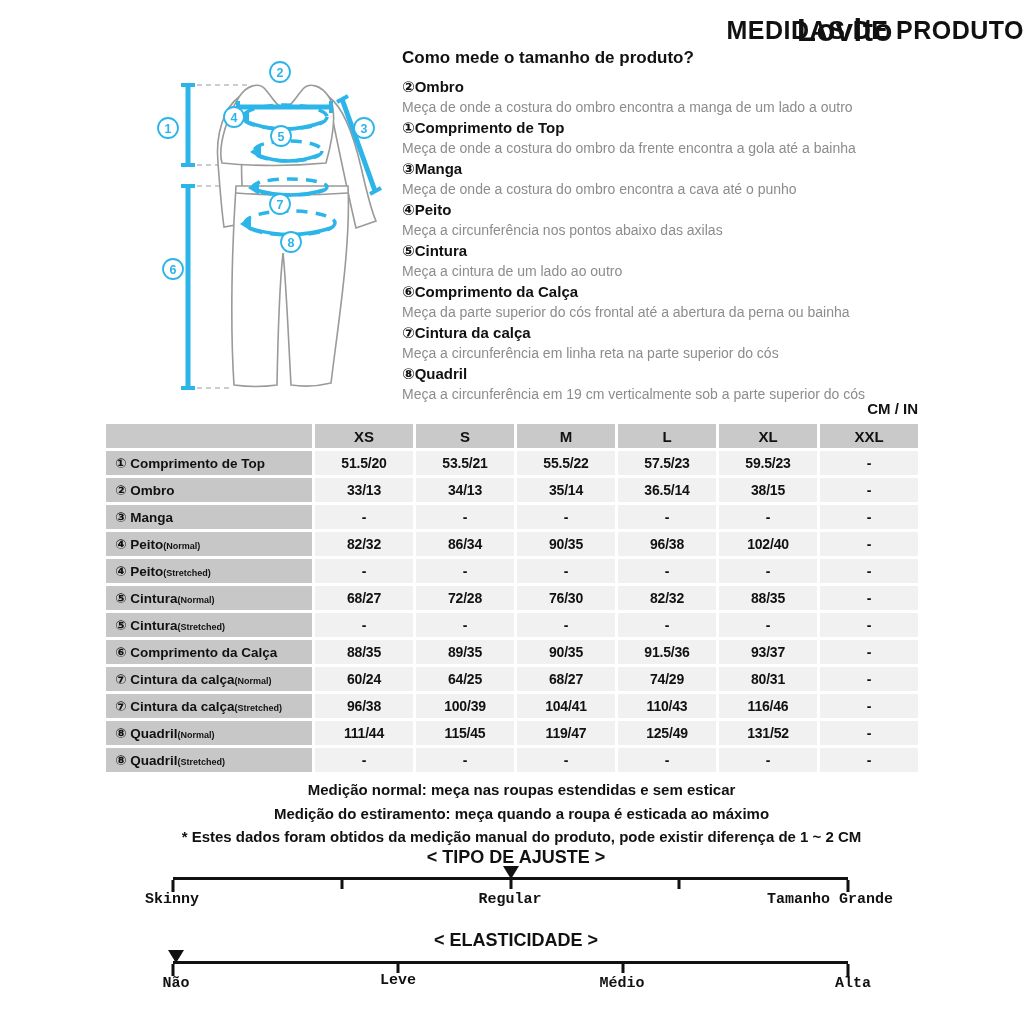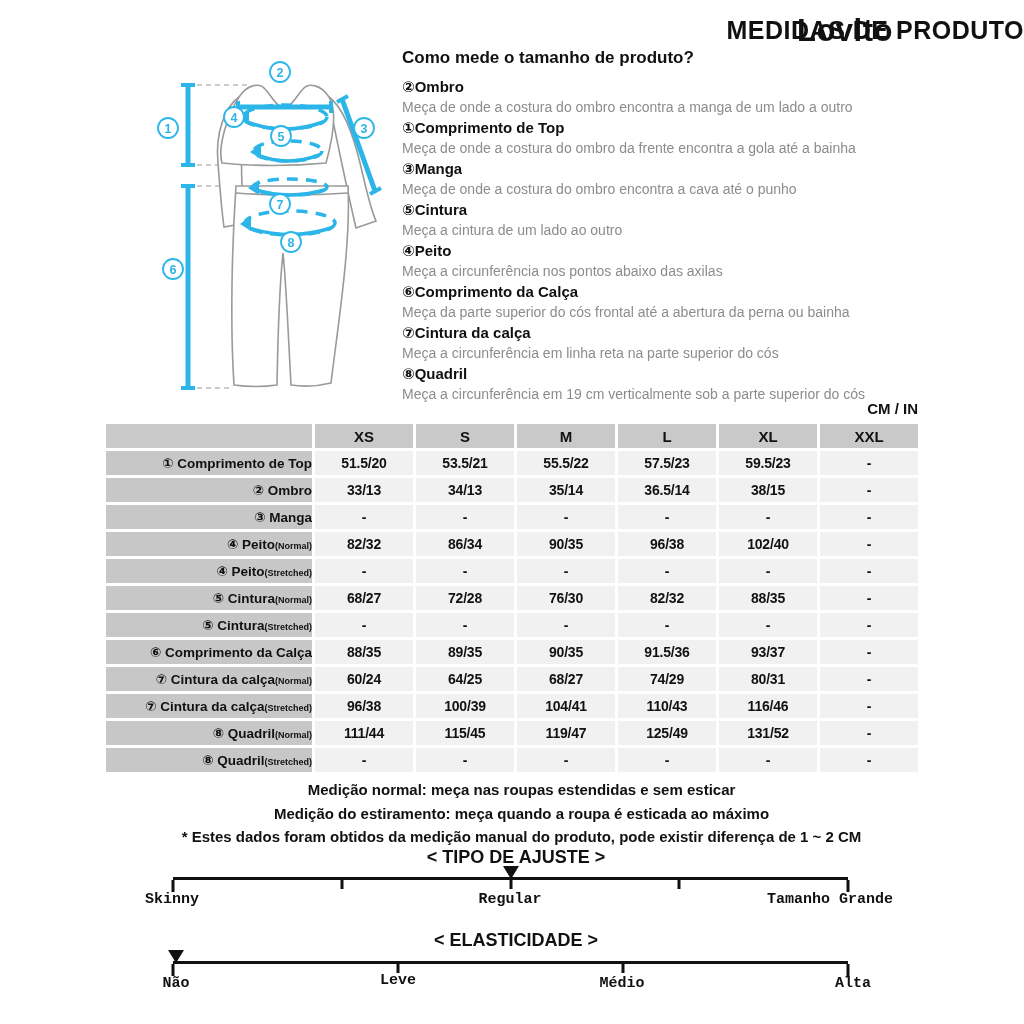--- a/index.html
+++ b/index.html
@@ -15,21 +15,21 @@
   
   .instructions{left:402px;top:77px;width:560px;}
   .instr-title{font-size:15px;font-weight:700;line-height:20px;white-space:nowrap;}
   .instr-desc{font-size:14px;color:#8c8c8c;line-height:21px;white-space:nowrap;}
 
   
   .units{top:400px;right:106px;font-size:15px;font-weight:700;}
   .size-table{left:103px;top:421px;border-collapse:separate;border-spacing:3px;table-layout:fixed;width:815px;}
   .size-table th,.size-table td{height:24px;padding:0;overflow:hidden;}
   .size-table th{background:#c9c9c9;font-size:15px;font-weight:700;text-align:center;}
-  .size-table td.lbl{background:#c7c7c7;font-size:13.5px;font-weight:700;text-align:right;padding-left:9px;white-space:nowrap;}
+  .size-table td.lbl{background:#c7c7c7;font-size:13.5px;font-weight:700;text-align:left;padding-left:9px;white-space:nowrap;}
   .size-table td.lbl .sfx{font-size:9px;font-weight:700;}
   .size-table td.val{background:#f1f1f1;font-size:14px;font-weight:700;text-align:center;letter-spacing:-.2px;}
 
   
   .notes{left:0;right:0;top:778px;text-align:center;padding-left:19px;}
   .note-line{font-size:15px;font-weight:700;line-height:23.5px;white-space:nowrap;}
 
   
   .scale-title{left:0;right:0;text-align:center;font-size:18px;font-weight:800;white-space:nowrap;padding-left:8px;}
   .fit-title{top:847px;} .el-title{top:930px;}
@@ -160,26 +160,26 @@
     </div>
     <div class="instr-item">
       <div class="instr-title">①Comprimento de Top</div>
       <div class="instr-desc">Meça de onde a costura do ombro da frente encontra a gola até a bainha</div>
     </div>
     <div class="instr-item">
       <div class="instr-title">③Manga</div>
       <div class="instr-desc">Meça de onde a costura do ombro encontra a cava até o punho</div>
     </div>
     <div class="instr-item">
+      <div class="instr-title">④Peito</div>
+      <div class="instr-desc">Meça a circunferência nos pontos abaixo das axilas</div>
+    </div>
+    <div class="instr-item">
       <div class="instr-title">⑤Cintura</div>
       <div class="instr-desc">Meça a cintura de um lado ao outro</div>
-    </div>
-    <div class="instr-item">
-      <div class="instr-title">④Peito</div>
-      <div class="instr-desc">Meça a circunferência nos pontos abaixo das axilas</div>
     </div>
     <div class="instr-item">
       <div class="instr-title">⑥Comprimento da Calça</div>
       <div class="instr-desc">Meça da parte superior do cós frontal até a abertura da perna ou bainha</div>
     </div>
     <div class="instr-item">
       <div class="instr-title">⑦Cintura da calça</div>
       <div class="instr-desc">Meça a circunferência em linha reta na parte superior do cós</div>
     </div>
     <div class="instr-item">

